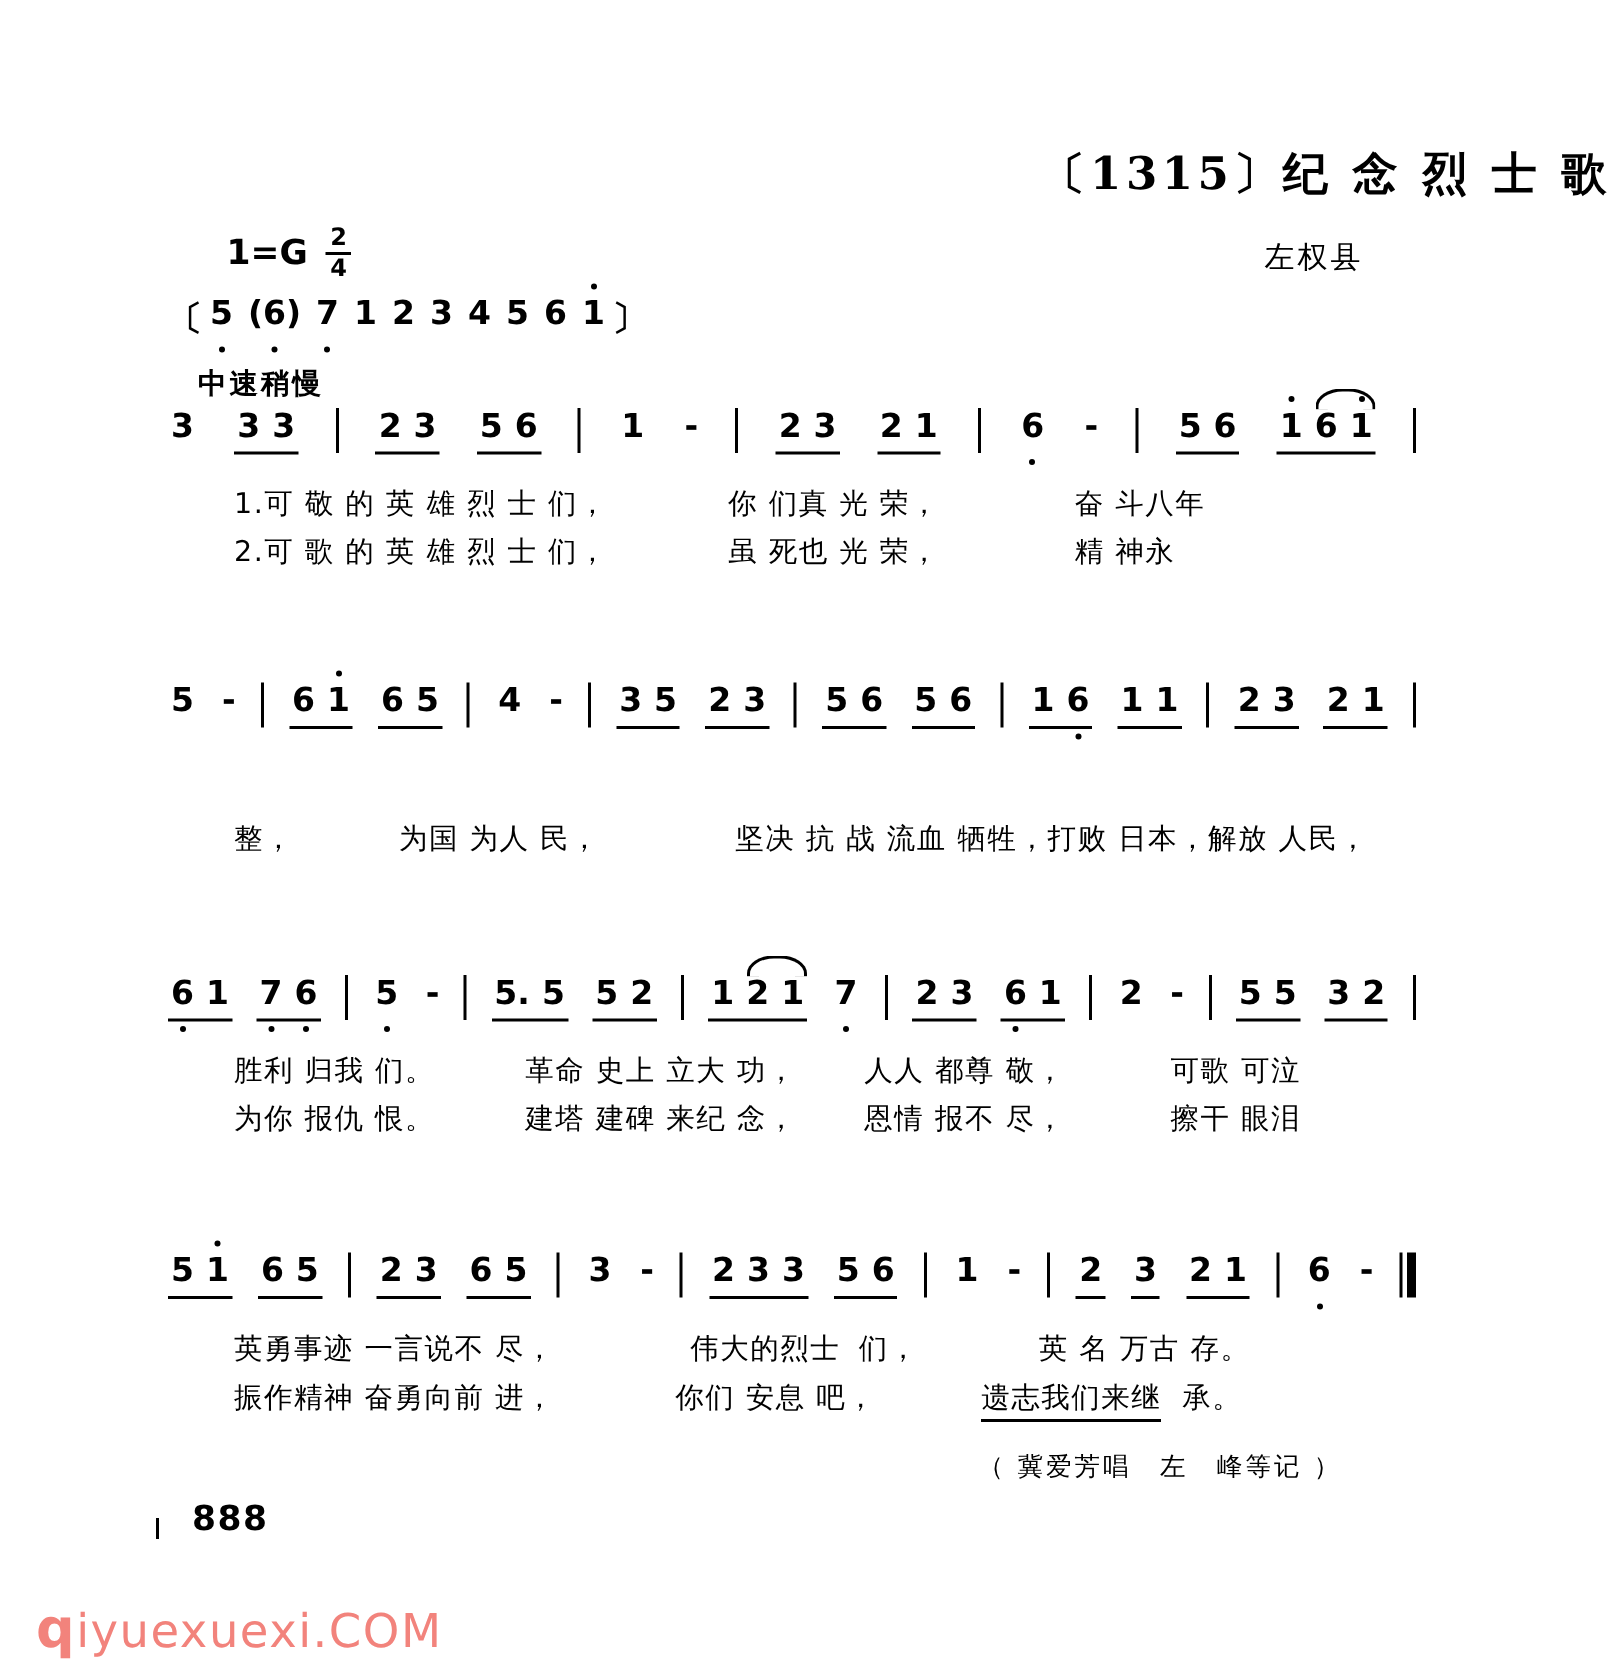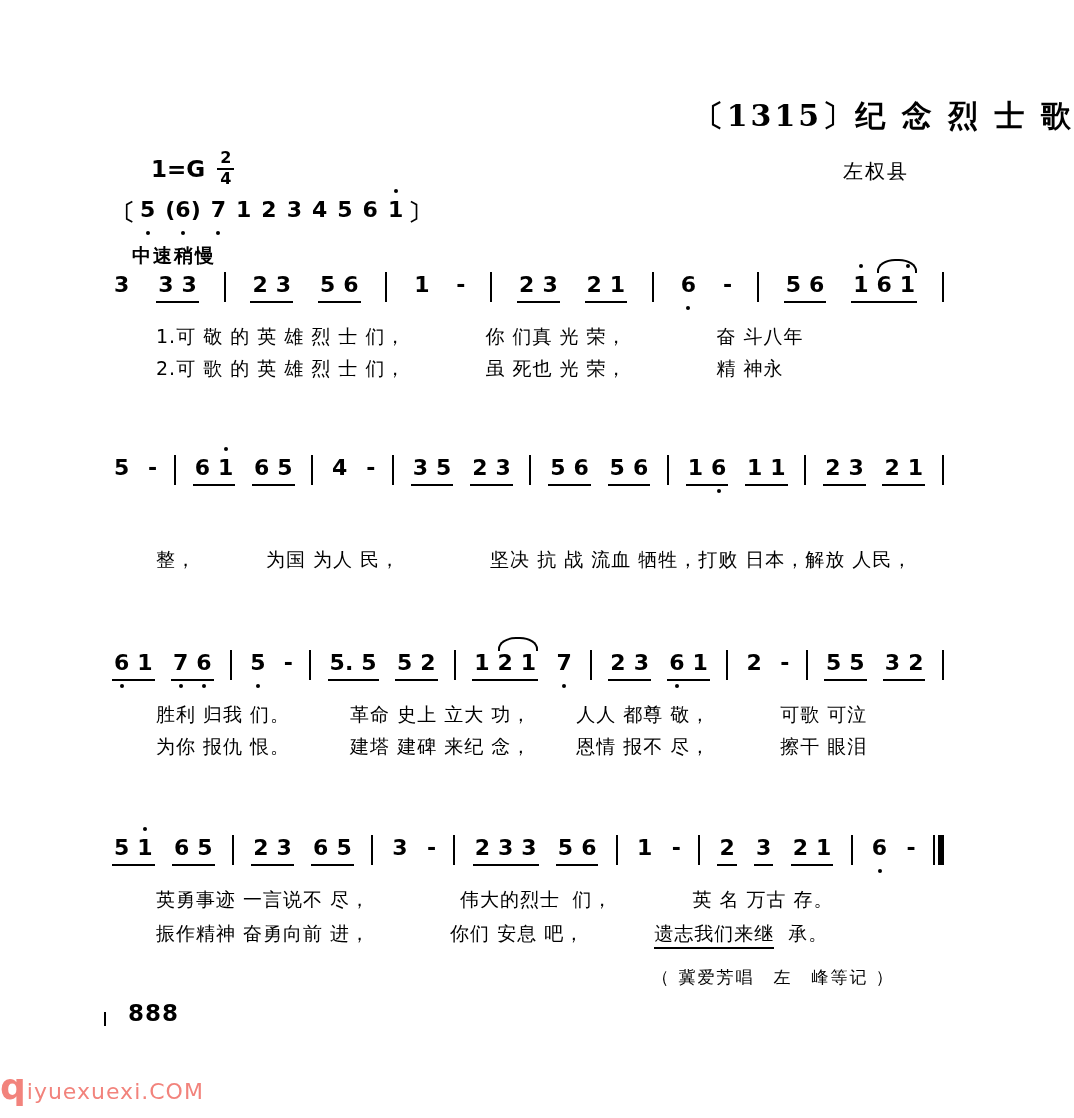--- a/index.html
+++ b/index.html
@@ -51,21 +51,21 @@
 
   .music-row + .lyric-row{margin-top:20px;}
   .lyric-row{font-size:19px;letter-spacing:1px;white-space:nowrap;line-height:26px;}
   .lyric-row + .lyric-row{margin-top:6px;}
   .seg{display:inline-block;margin-left:44px;}
   .seg.u{border-bottom:2px solid #000;padding-bottom:1px;}
 
   .credit{position:absolute;top:966px;left:652px;font-size:17px;letter-spacing:2px;}
   .page-tick{position:absolute;top:1012px;left:104px;width:2px;height:14px;background:#000;}
   .page-number{position:absolute;top:1000px;left:128px;font-size:23px;font-weight:bold;letter-spacing:1px;}
-  .watermark{position:absolute;top:1066px;left:0;font-size:22px;letter-spacing:1px;}
+  .watermark{position:absolute;top:1066px;left:24px;font-size:31px;letter-spacing:1px;}
   .watermark::first-letter{font-size:36px;font-weight:bold;}
 </style>
 </head>
 <body>
 
 <div class="page">
 
   <h1 class="title">〔1315〕纪 念 烈 士 歌</h1>
 
   <div class="keyline">

